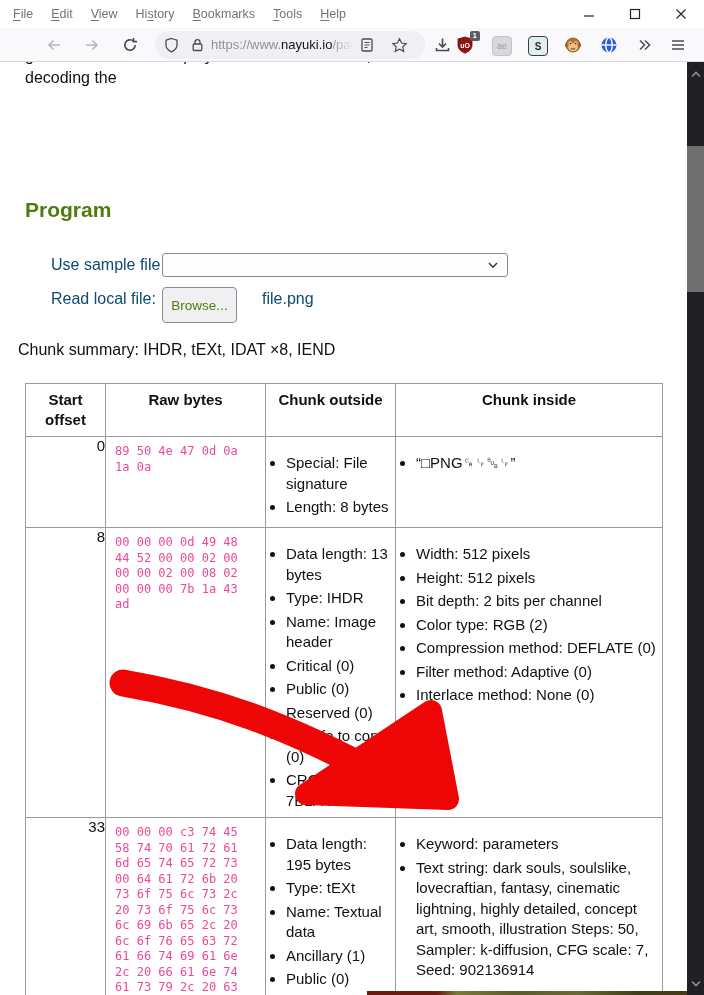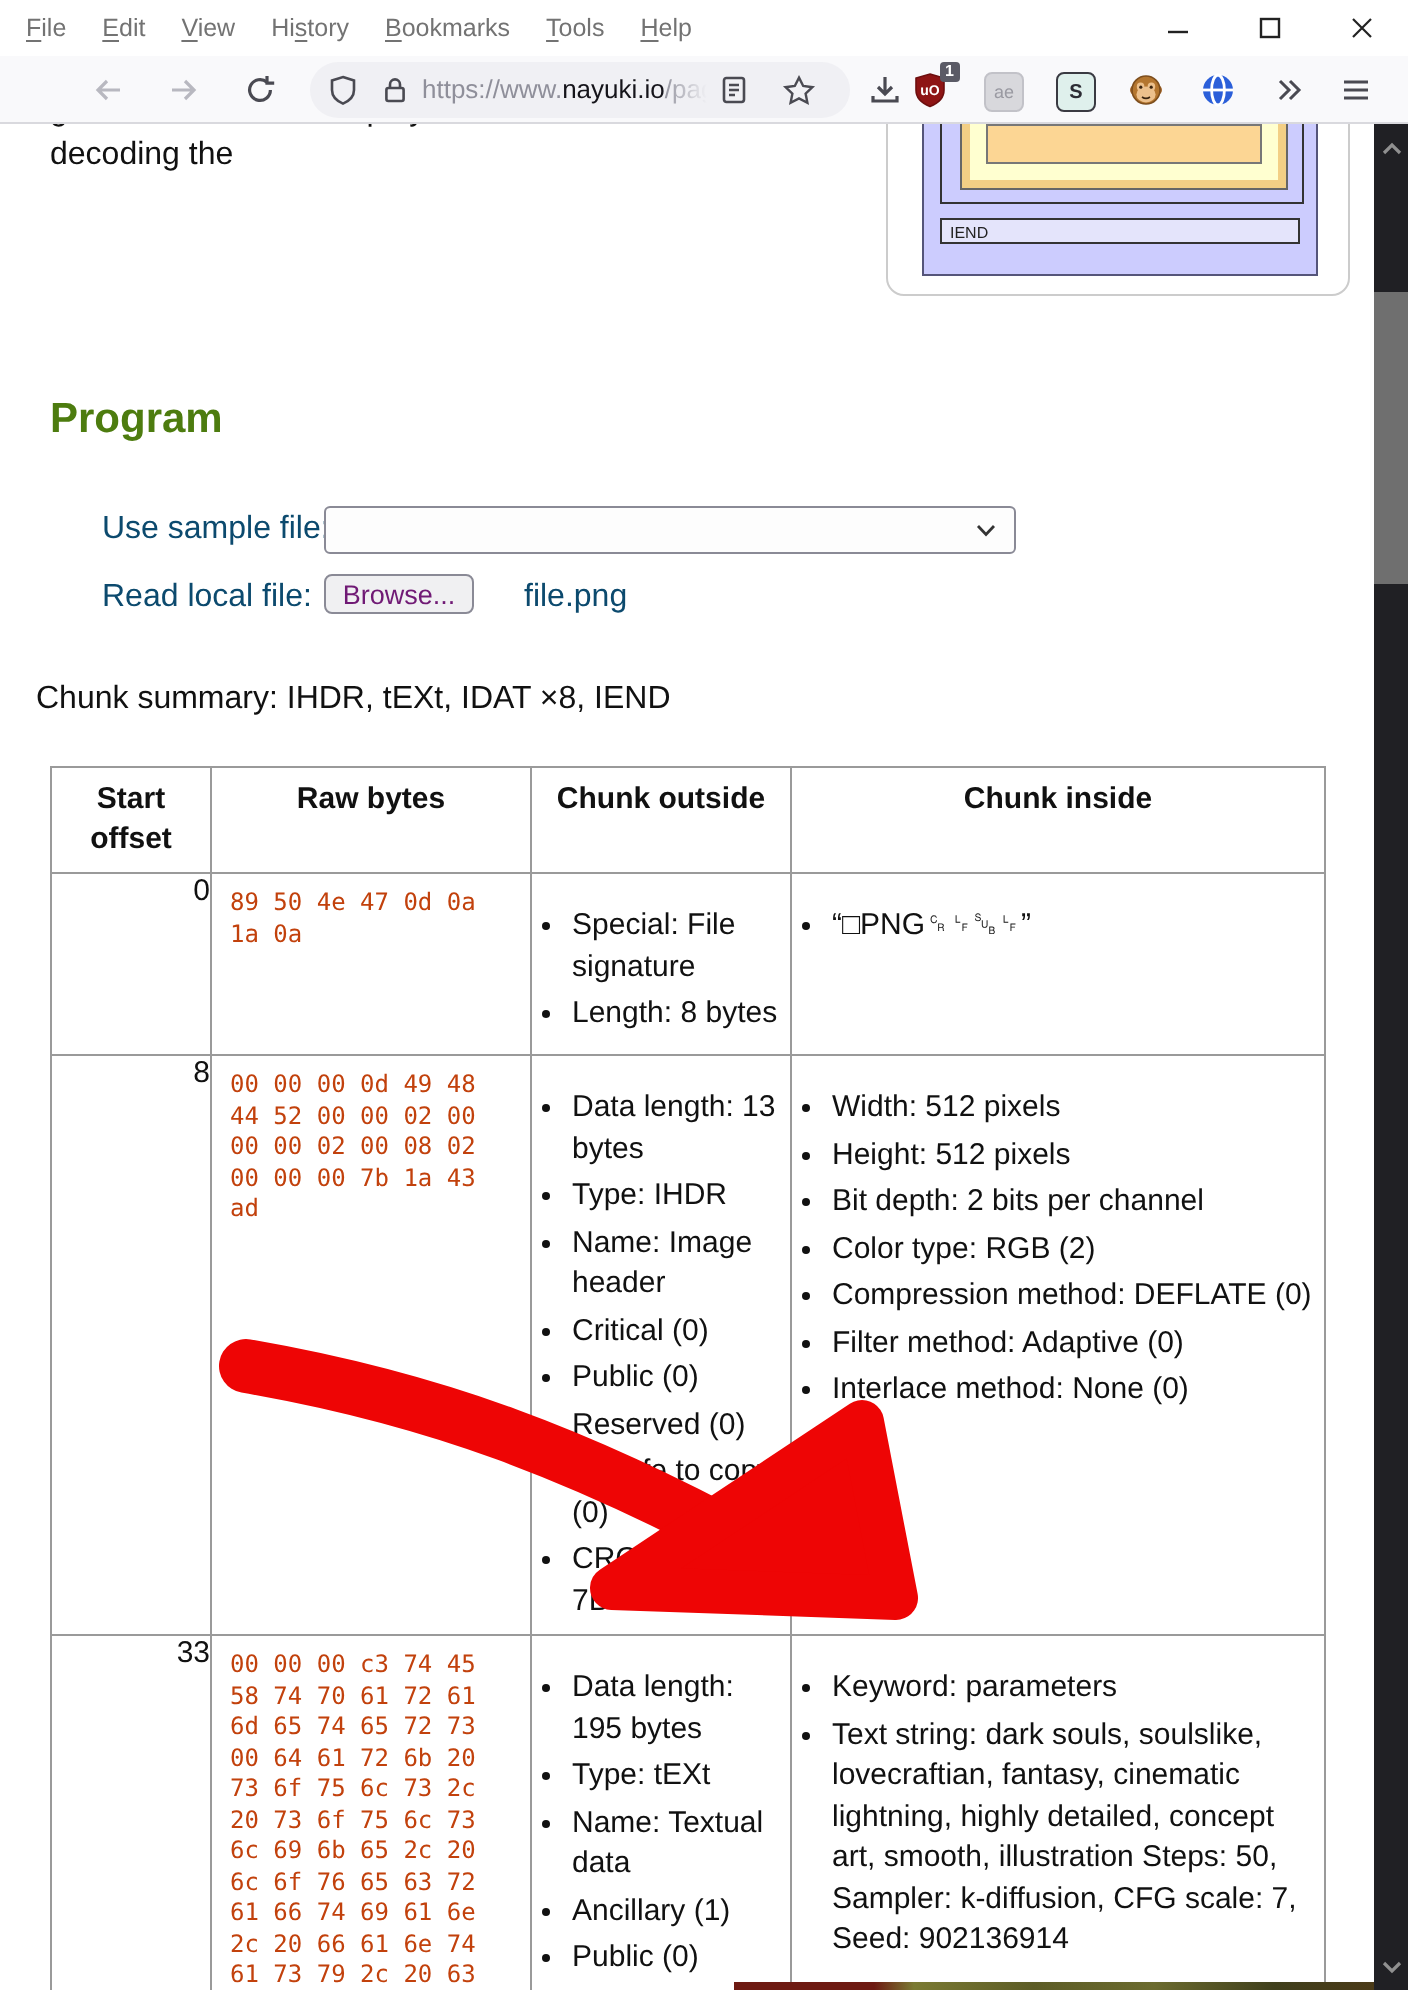--- a/index.html
+++ b/index.html
@@ -47,33 +47,33 @@
   .fig-ye{position:absolute;left:4px;top:4px;right:4px;bottom:4px;background:#ffffd0;}
   .fig-or2{position:absolute;left:8px;top:8px;right:8px;bottom:8px;background:#fcd694;border:1px solid #777;}
   .fig-iend{position:absolute;left:8px;top:57px;width:180px;height:13px;background:#e4e4fb;
             border:1px solid #333;font-size:8px;line-height:13px;padding-left:4px;box-sizing:border-box;color:#222;}
 
   .h-program{position:absolute;left:25px;top:136px;font-size:21px;font-weight:bold;color:#4d7c0f;}
   .lbl{position:absolute;font-size:16px;color:#0c4a6e;margin-left:16px;}
   .select-box{position:absolute;left:162px;top:191px;width:346px;height:24px;background:#fdfdfd;
               border:1px solid #8a8a96;border-radius:3px;box-sizing:border-box;}
   .select-chev{position:absolute;right:9px;top:8px;}
-  .browse-btn{position:absolute;left:162px;top:225px;width:75px;height:20px;background:#f0f0f2;
+  .browse-btn{position:absolute;left:162px;top:225px;width:75px;height:36px;background:#f0f0f2;
               border:1px solid #8a8a96;border-radius:4px;box-sizing:border-box;
-              font-size:13.5px;display:flex;align-items:center;justify-content:center;color:#701a75;}
+              font-size:13.5px;display:flex;align-items:center;justify-content:center;color:#4d7c0f;}
   .chunk-summary{position:absolute;left:18px;top:279px;font-size:16px;}
 
   
   table.chunks{position:absolute;left:25px;top:321px;border-collapse:collapse;table-layout:fixed;
                width:637px;font-size:15px;}
   table.chunks th,table.chunks td{border:1px solid #9a9a9a;vertical-align:top;padding:0;}
   table.chunks th{font-weight:bold;text-align:center;padding:6px 4px;line-height:20px;}
   td.offset{text-align:right;padding:8px 9px 0 0;font-size:15px;}
   td.raw pre{margin:7px 0 0 9px;font-family:"DejaVu Sans Mono",monospace;font-size:12px;
-             line-height:15.5px;color:#c2410c;}
+             line-height:15.5px;color:#ec4899;}
   td.cell ul{margin:16px 0 6px 0;padding-left:20px;}
   td.cell li{margin:0 0 3px 0;line-height:20.5px;padding-left:0;}
 
   
   .arrow-svg{position:absolute;left:0;top:0;pointer-events:none;z-index:40;}
 
   
   .img-sliver{position:absolute;left:367px;top:929px;width:320px;height:4px;
     background:linear-gradient(90deg,#6d1a12 0px,#6d1a12 70px,#7a7a33 90px,#5c5c26 150px,
                #6b6b2f 210px,#3f3f1c 270px,#4a3a18 320px);}
@@ -211,32 +211,20 @@
       <svg width="16" height="16">
           <path d="M2 4 h12 M2 8 h12 M2 12 h12" stroke="#4a4a52" stroke-width="1.5"></path>
         </svg>
     </div>
   </div>
 
   <div class="content">
 
     <div class="intro-clip">given PNG file and displays a table of its chunks, decoding the</div>
 
-    <div class="fig-card">
-      <div class="fig-lav">
-        <div class="fig-idat">
-          <div class="fig-or1">
-            <div class="fig-ye">
-              <div class="fig-or2"></div>
-            </div>
-          </div>
-        </div>
-        <div class="fig-iend">IEND</div>
-      </div>
-    </div>
 
     <h2 class="h-program" style="margin:0;">Program</h2>
 
     <div class="lbl" style="left:35px;top:194px">Use sample file:</div>
     <div class="select-box">
       <svg class="select-chev" width="10" height="7">
           <path d="M1 1 L5 5.2 L9 1" fill="none" stroke="#333" stroke-width="1.4"></path>
         </svg>
     </div>
 

